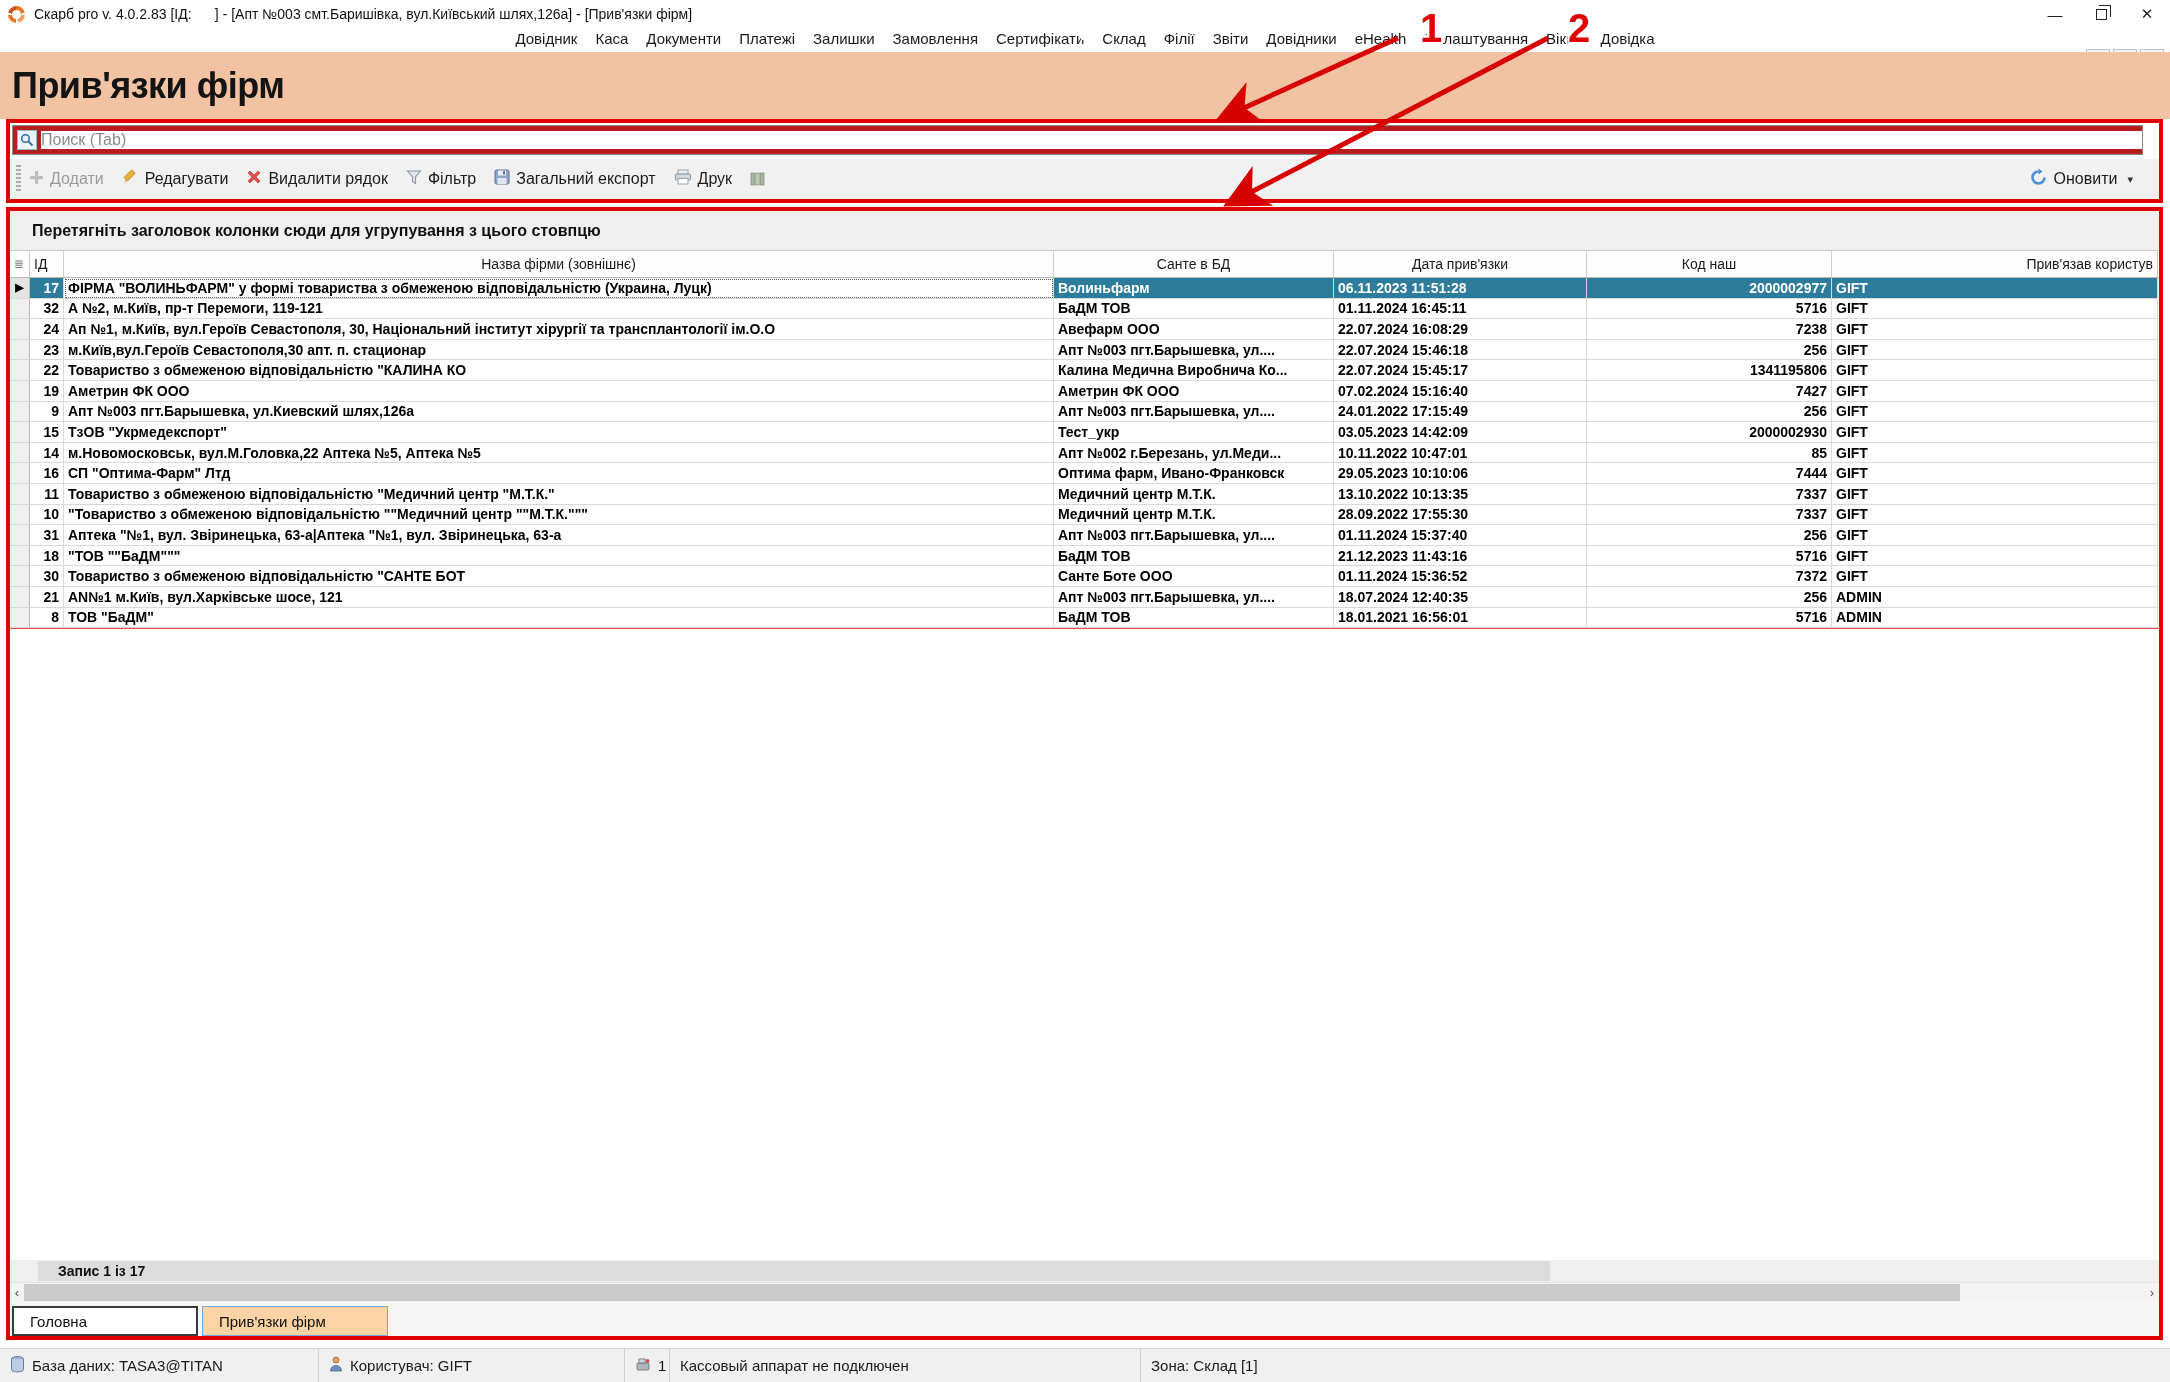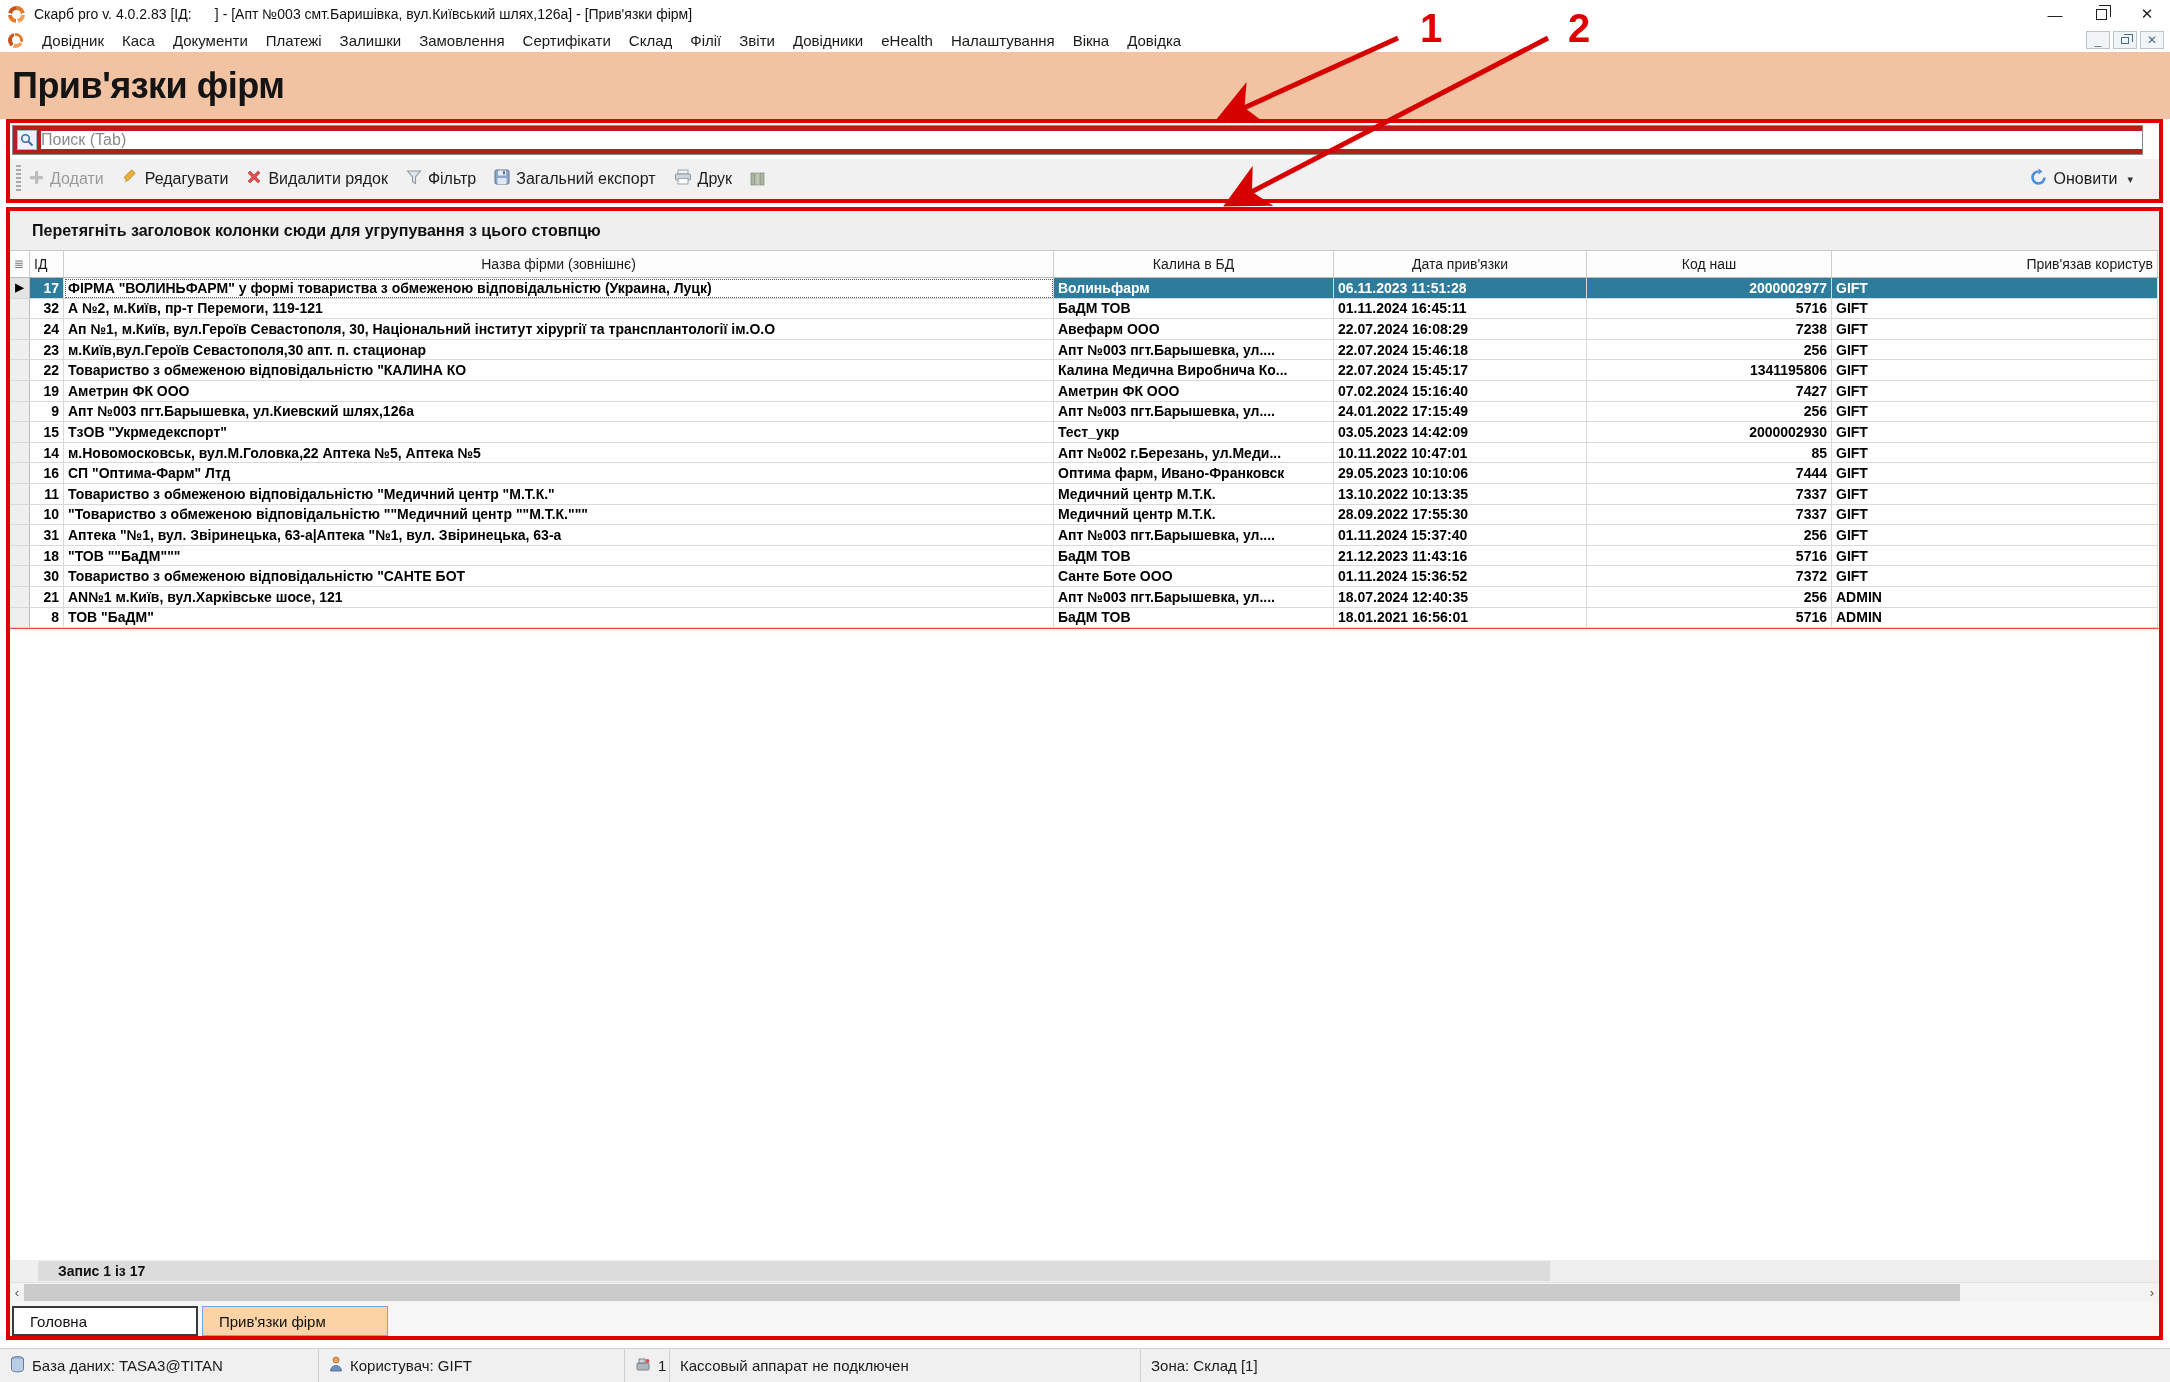--- a/index.html
+++ b/index.html
@@ -15,21 +15,21 @@
   .logo::after{ content:""; position:absolute; left:4px; top:4px; width:9px; height:9px; background:#fff; border-radius:50%; }
   .title-text { margin-left:9px; font-size:14px; color:#111; white-space:pre; }
   .win-btn { width:46px; height:26px; display:flex; align-items:center; justify-content:center;
              color:#222; font-size:15px; }
   .winbox { width:11px; height:11px; border:1.5px solid #222; background:#fff; position:relative; }
   .winbox::before{ content:""; position:absolute; left:2px; top:-5px; width:11px; height:11px; border:1.5px solid #222; border-left:none; border-bottom:none; }
   .titlebar .spacer { flex:1; }
 
   
   .menubar { position:absolute; left:0; top:28px; width:2170px; height:24px; background:#fff;
-             display:flex; align-items:center; }
+             display:flex; align-items:center;flex-direction:column; }
   .menubar .logo2 { width:15px; height:15px; border-radius:50%; margin:0 10px 0 8px;
           background:conic-gradient(#e87722 0 100deg,#fff 100deg 115deg,#f5a05a 115deg 200deg,#fff 200deg 215deg,#c8531d 215deg 345deg,#fff 345deg 360deg); position:relative;}
   .menubar .logo2::after{ content:""; position:absolute; left:3.5px; top:3.5px; width:8px; height:8px; background:#fff; border-radius:50%; }
   .menu-item { font-size:15px; color:#1a1a1a; padding:2px 9px; cursor:default; }
   .mdi-btns { margin-left:auto; margin-right:6px; display:flex; gap:3px; }
   .mdi-btn { width:24px; height:18px; border:1px solid #b9c4cf; background:#f2f5f8; color:#4a6b8a;
              font-size:12px; display:flex; align-items:center; justify-content:center; line-height:1; }
   .mdi-box { width:8px; height:7px; border:1.2px solid #4a6b8a; position:relative; background:#f2f5f8;}
   .mdi-box::before{ content:""; position:absolute; left:2px; top:-4px; width:8px; height:7px; border:1.2px solid #4a6b8a; border-left:none; border-bottom:none;}
 
@@ -241,21 +241,21 @@
 <div class="gridblock">
   <div class="groupbar">
     <span>Перетягніть заголовок колонки сюди для угрупування з цього стовпцю</span>
   </div>
   <div class="grid-head">
       <div class="hcell ">
         <span class="hicon">≣</span>
       </div>
       <div class="hcell ">ІД</div>
       <div class="hcell center">Назва фірми (зовнішнє)</div>
-      <div class="hcell center">Калина в БД</div>
+      <div class="hcell center">Санте в БД</div>
       <div class="hcell center">Дата прив'язки</div>
       <div class="hcell center">Код наш</div>
       <div class="hcell right">Прив'язав користув</div>
     </div>
   <div class="rows">
       <div class="grid-row selected">
         <div class="cell ind">▶</div>
         <div class="cell id">17</div>
         <div class="cell name">ФІРМА "ВОЛИНЬФАРМ" у формі товариства з обмеженою відповідальністю (Украина, Луцк)</div>
         <div class="cell db">Волиньфарм</div>

